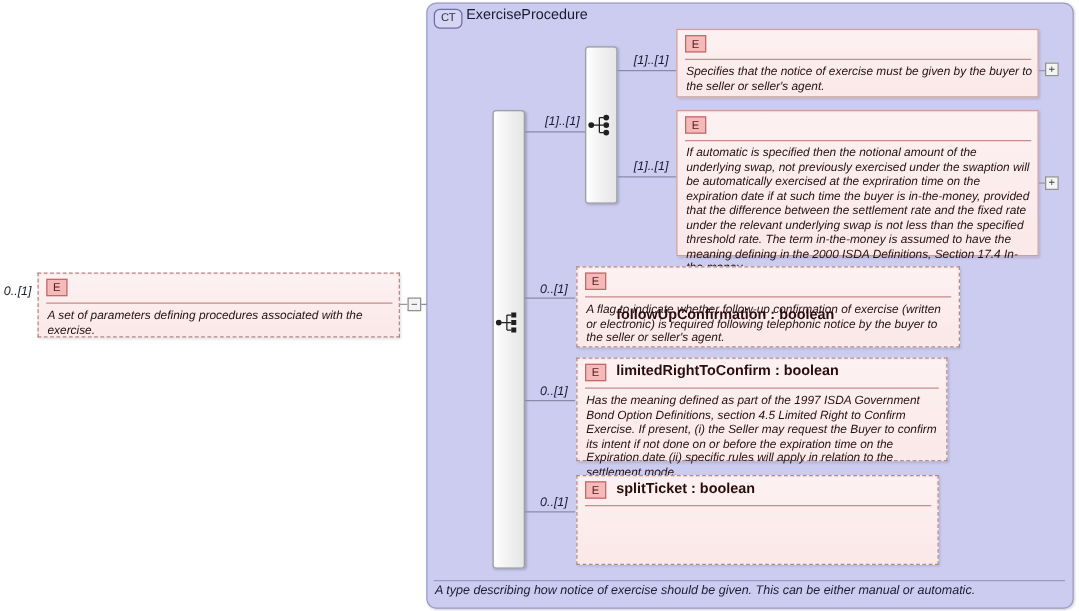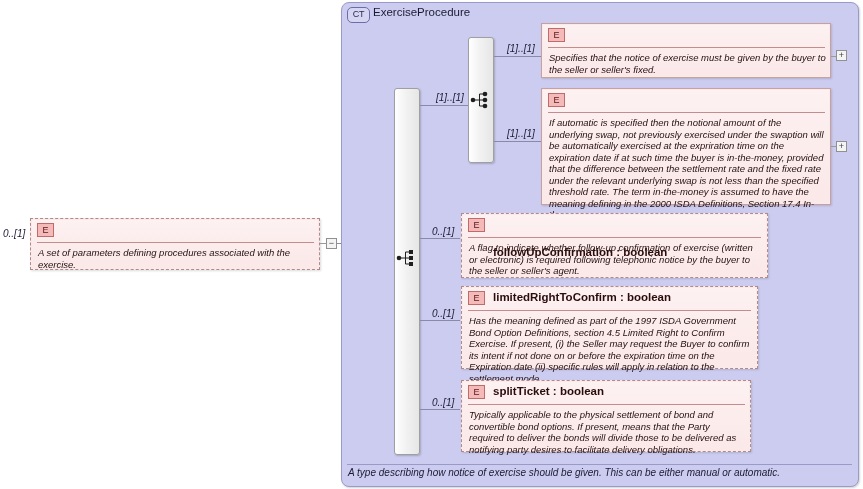--- a/index.html
+++ b/index.html
@@ -226,21 +226,21 @@
     <circle cx="15" cy="15" r="2.3" fill="#1f1f1f"></circle>
   </svg>
 
   <div class="ln h" style="left:494px; top:56px; width:47px;"></div>
   <div class="card" style="left:507px; top:43px;">[1]..[1]</div>
 
   <div class="elem solid" style="left:541px; top:23px; width:290px; height:55px;">
     <div class="inner-pane"></div>
     <div class="ebadge">E</div>
     <div class="sep" style="top:23px; width:277px;"></div>
-    <div class="edoc" style="top:28px; width:278px;">Specifies that the notice of exercise must be given by the buyer to the seller or seller's fixed.</div>
+    <div class="edoc" style="top:28px; width:278px;">Specifies that the notice of exercise must be given by the buyer to the seller or seller's agent.</div>
   </div>
   <div class="ln h grey" style="left:831px; top:56px; width:5px;"></div>
   <div class="tog" style="left:836px; top:50px;">+</div>
 
   <div class="ln h" style="left:494px; top:141px; width:47px;"></div>
   <div class="card" style="left:507px; top:128px;">[1]..[1]</div>
 
   <div class="elem solid" style="left:541px; top:88px; width:290px; height:117px;">
     <div class="inner-pane"></div>
     <div class="ebadge">E</div>
@@ -273,16 +273,15 @@
   </div>
 
   <div class="ln h" style="left:420px; top:409px; width:40px;"></div>
   <div class="card" style="left:432px; top:397px;">0..[1]</div>
 
   <div class="elem" style="left:461px; top:380px; width:290px; height:72px;">
     <div class="inner-pane"></div>
     <div class="ebadge">E</div>
     <div class="ename" style="top:4px;">splitTicket : boolean</div>
     <div class="sep" style="top:23px; width:277px;"></div>
-    <div class="edoc" style="top:28px; width:278px;">Typically applicable to the physical settlement of bond and convertible bond options. If present, means that the Party required to deliver the bonds will divide those to be delivered as notifying party desires to facilitate delivery obligations.</div>
   </div>
 
 </div>
 
 </body></html>

